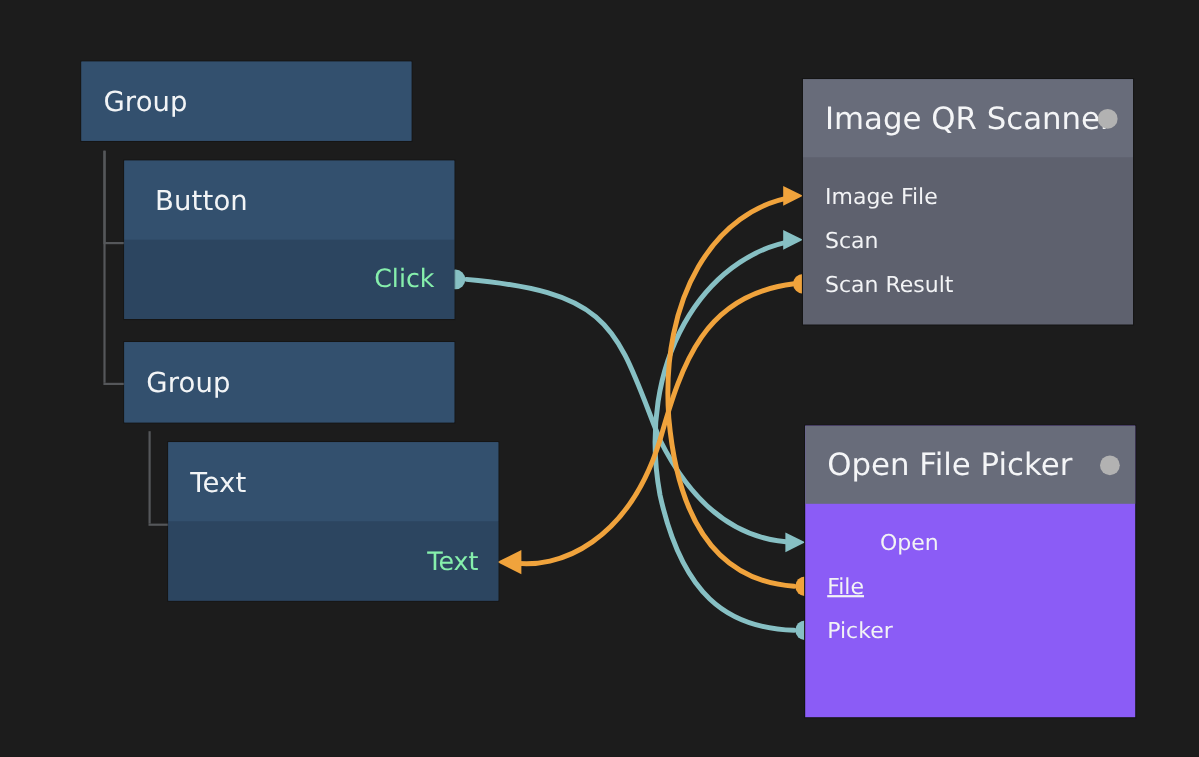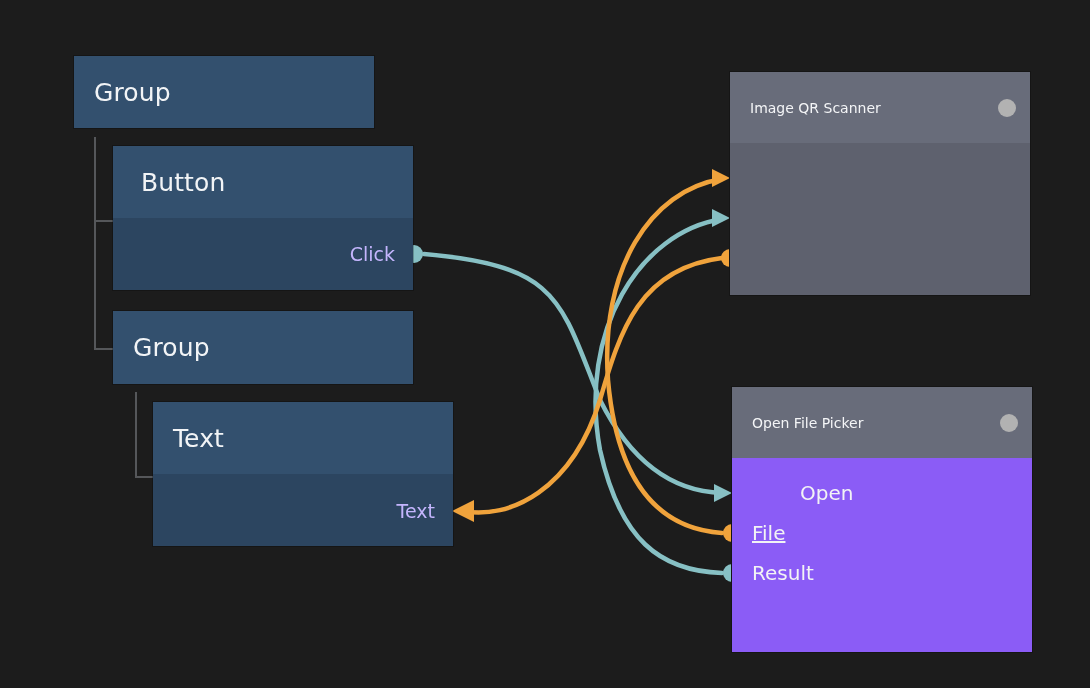--- a/index.html
+++ b/index.html
@@ -49,22 +49,22 @@
     box-sizing: border-box;
     width: 100%;
     background: #2c4560;
     position: relative;
   }
   .tn-port-row {
     position: absolute;
     right: 18px;
     display: flex;
     align-items: center;
-    color: #c4b5fd;
-    font-size: 19px;
+    color: #86efac;
+    font-size: 23px;
     white-space: nowrap;
   }
 
   
   .tree-link {
     position: absolute;
     background: #55575a;
   }
   .tree-link.v { width: 2px; }
   .tree-link.h { height: 2px; }
@@ -77,21 +77,21 @@
     box-shadow: 0 0 0 1px #151515;
   }
   .fn-header {
     box-sizing: border-box;
     width: 100%;
     background: #686c7a;
     display: flex;
     align-items: center;
     padding-left: 20px;
     color: #f4f5f7;
-    font-size: 14px;
+    font-size: 28px;
     position: relative;
   }
   .fn-dot {
     position: absolute;
     width: 18px;
     height: 18px;
     border-radius: 50%;
     background: #b2b2b2;
     right: 14px;
     top: 50%;
@@ -167,24 +167,29 @@
         <div class="tn-header" style="height: 72px; background: rgb(51, 80, 110);">Text</div>
         <div class="tn-body" style="height: 72px; background: rgb(44, 69, 96);">
           <div class="tn-port-row" style="top: 37px; transform: translateY(-50%);">Text</div>
         </div>
       </div>
     </div>
 
   <div id="fn-nodes">
       <div class="fn-node" style="left: 730px; top: 72px; width: 300px; height: 223px; background: rgb(94, 97, 110);">
         <div class="fn-header" style="height: 71px; background: rgb(104, 108, 122);">Image QR Scanner<span class="fn-dot" style="background: rgb(178, 178, 178);"></span></div>
+        <div class="fn-body" style="height: 152px;">
+          <div class="fn-port-label" style="top: 35px;">Image File</div>
+          <div class="fn-port-label" style="top: 75px;">Scan</div>
+          <div class="fn-port-label" style="top: 115px;">Scan Result</div>
+        </div>
       </div>
       <div class="fn-node" style="left: 732px; top: 387px; width: 300px; height: 265px; background: #8b5cf6;">
         <div class="fn-header" style="height: 71px; background: rgb(104, 108, 122);">Open File Picker<span class="fn-dot" style="background: rgb(178, 178, 178);"></span></div>
         <div class="fn-body" style="height: 152px;">
           <div class="fn-port-label" style="top: 35px; margin-left: 48px;">Open</div>
           <div class="fn-port-label" style="top: 75px; text-decoration: underline;">File</div>
-          <div class="fn-port-label" style="top: 115px;">Result</div>
+          <div class="fn-port-label" style="top: 115px;">Picker</div>
         </div>
       </div>
     </div>
 
 </div>
 
 </body></html>

